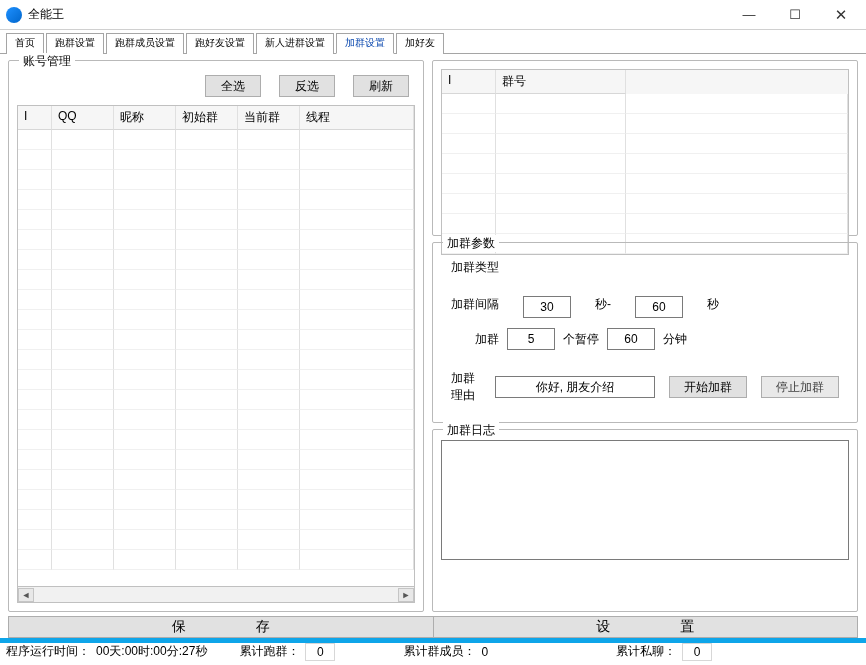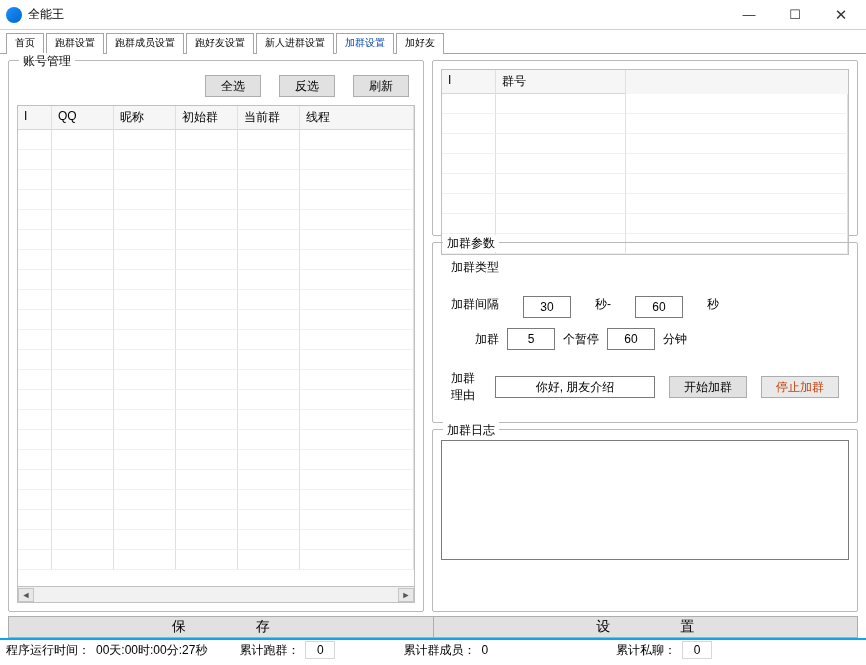--- a/index.html
+++ b/index.html
@@ -16,21 +16,21 @@
   .tab { border:1px solid #a5a5a5; border-bottom:none; padding:2px 8px; background:#fff; font-size:10px; position:relative; top:1px;}
   .tab.active { color:#0645ad; background:#fff; z-index:2; border-bottom:1px solid #fff;}
   
   .client { padding:6px 8px 4px 8px; display:flex; gap:8px; height:562px;}
   .pane-left { width:416px; display:flex; flex-direction:column;}
   .pane-right { flex:1; display:flex; flex-direction:column; gap:6px;}
   .groupbox { border:1px solid #b9b9b9; border-radius:2px; position:relative; padding:10px 8px 8px 8px; }
   .groupbox > .gb-title { position:absolute; top:-8px; left:10px; background:#fff; padding:0 4px; font-size:12px;}
   .toolbar { display:flex; gap:18px; justify-content:flex-end; padding:4px 6px 8px 0;}
   button.btn { min-width:56px; height:22px; background:#e1e1e1; border:1px solid #adadad; font-size:12px; cursor:pointer;}
-  button.btn:disabled{ color:#c2410c; background:#e9e9e9; cursor:default;}
+  button.btn:disabled{ color:#404040; background:#e9e9e9; cursor:default;}
   button.btn.wide{ min-width:78px;}
   
   .table { border:1px solid #c0c0c0; background:#fff;}
   .thead { display:flex; background:#f6f6f6; }
   .th, .td { border-right:1px solid #e0e0e0; padding:3px 6px; font-size:12px; overflow:hidden; white-space:nowrap;}
   .th { border-bottom:1px solid #d7d7d7;}
   .tbody { overflow:auto; }
   .tbody .row{ display:flex; height:20px;}
   .tbody .row:nth-child(odd){ background:#fff;}
   .tbody .row .td{ border-bottom:1px solid #f0f0f0;}
@@ -50,21 +50,21 @@
   input.num{ width:48px; text-align:center;}
   .reason-row{ display:flex; align-items:center; gap:14px; margin-top:20px;}
   .reason-row input.inp{ width:160px; text-align:center;}
   
   .log-group .log{ width:100%; height:120px; border:1px solid #7a7a7a; background:#fff; overflow-y:scroll; resize:none; font-size:12px;}
   
   .bigbtn-row{ display:flex; height:22px; margin:0 8px;}
   .bigbtn{ flex:1; background:#e1e1e1; border:1px solid #adadad; font-size:14px; letter-spacing:150px; text-align:center; padding:0; display:flex; align-items:center; justify-content:center; cursor:pointer;}
   .bigbtn span{ letter-spacing:0;}
   
-  .statusbar{ height:22px; border-top:2px solid #0ea5e9; display:flex; align-items:center; font-size:12px; padding:0 6px; gap:4px; background:#fff;}
+  .statusbar{ height:22px; border-top:5px solid #0ea5e9; display:flex; align-items:center; font-size:12px; padding:0 6px; gap:4px; background:#fff;}
   .status-seg{ display:flex; align-items:center; gap:6px;}
   .status-box{ display:inline-block; min-width:30px; padding:0 8px; border:1px solid #d7d7d7; text-align:center; height:18px; line-height:16px;}
   .sep{ flex:0 0 24px;}
 </style>
 </head>
 <body>
 
 <div class="titlebar">
   <div class="left">
     <span class="app-icon"></span>

